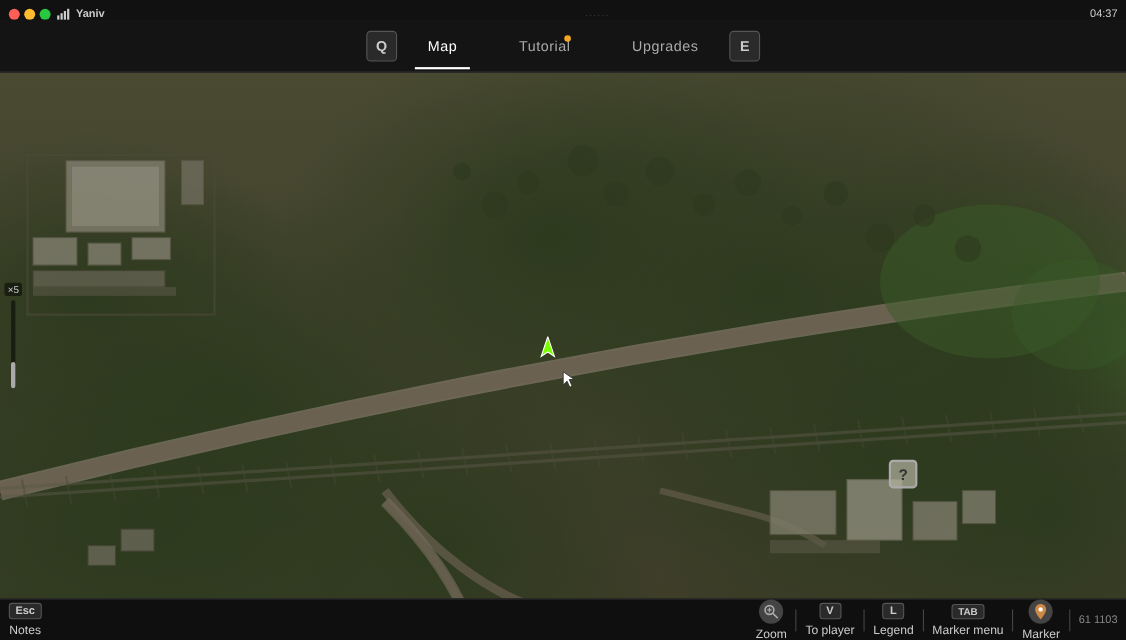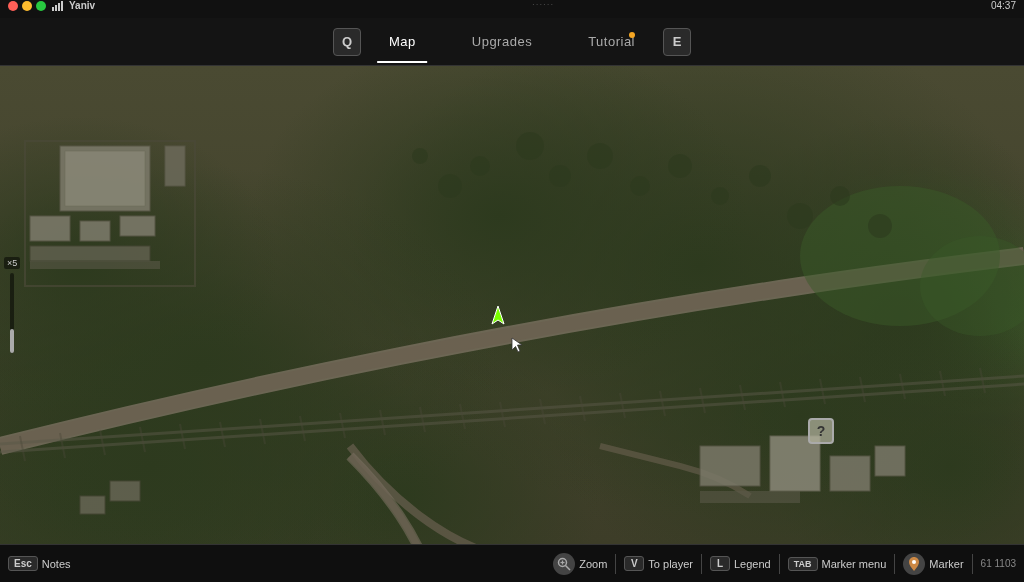--- a/index.html
+++ b/index.html
@@ -14,21 +14,21 @@
 
     
     #top-bar {
       position: absolute;
       top: 0;
       left: 0;
       right: 0;
       height: 18px;
       background: #111;
       display: flex;
-      align-items: flex-start;
+      align-items: flex-end;
       justify-content: space-between;
       padding: 0 8px;
       z-index: 100;
       gap: 37px;
     }
     #top-bar .left {
       display: flex;
       align-items: center;
       gap: 6px;
     }
@@ -255,20 +255,21 @@
       padding: 0 8px;
       gap: 4px;
       z-index: 100;
       border-top: 1px solid #333;
     }
     .bottom-item {
       display: flex;
       align-items: center;
       gap: 4px;
       cursor: pointer;
+      flex-direction: column;
     }
     .key-badge {
       background: #2a2a2a;
       border: 1px solid #555;
       border-radius: 3px;
       color: #ccc;
       font-size: 10px;
       padding: 1px 5px;
       font-weight: bold;
       min-width: 20px;
@@ -339,25 +340,25 @@
     <span class="app-name">Yaniv</span>
   </div>
   <div class="window-controls" style="color:#555;font-size:8px;letter-spacing:1px;">······</div>
   <div class="time-display">04:37</div>
 </div>
 
 <div id="nav-bar">
   <div class="nav-key-btn">Q</div>
   <div class="nav-tabs">
     <div class="nav-tab active">Map</div>
-    <div class="nav-tab">Upgrades</div>
     <div class="nav-tab" style="position:relative;">
       Tutorial
       <span class="nav-dot"></span>
     </div>
+    <div class="nav-tab">Upgrades</div>
   </div>
   <div class="nav-key-btn">E</div>
 </div>
 
 <div id="map-area">
   <div id="map-bg"></div>
 
   <svg id="map-svg" xmlns="http://www.w3.org/2000/svg">
 
     <path d="M 0,380 Q 200,330 400,290 Q 600,250 800,220 Q 900,205 1024,190" stroke="#7a7060" stroke-width="18" fill="none" opacity="0.8"></path>

